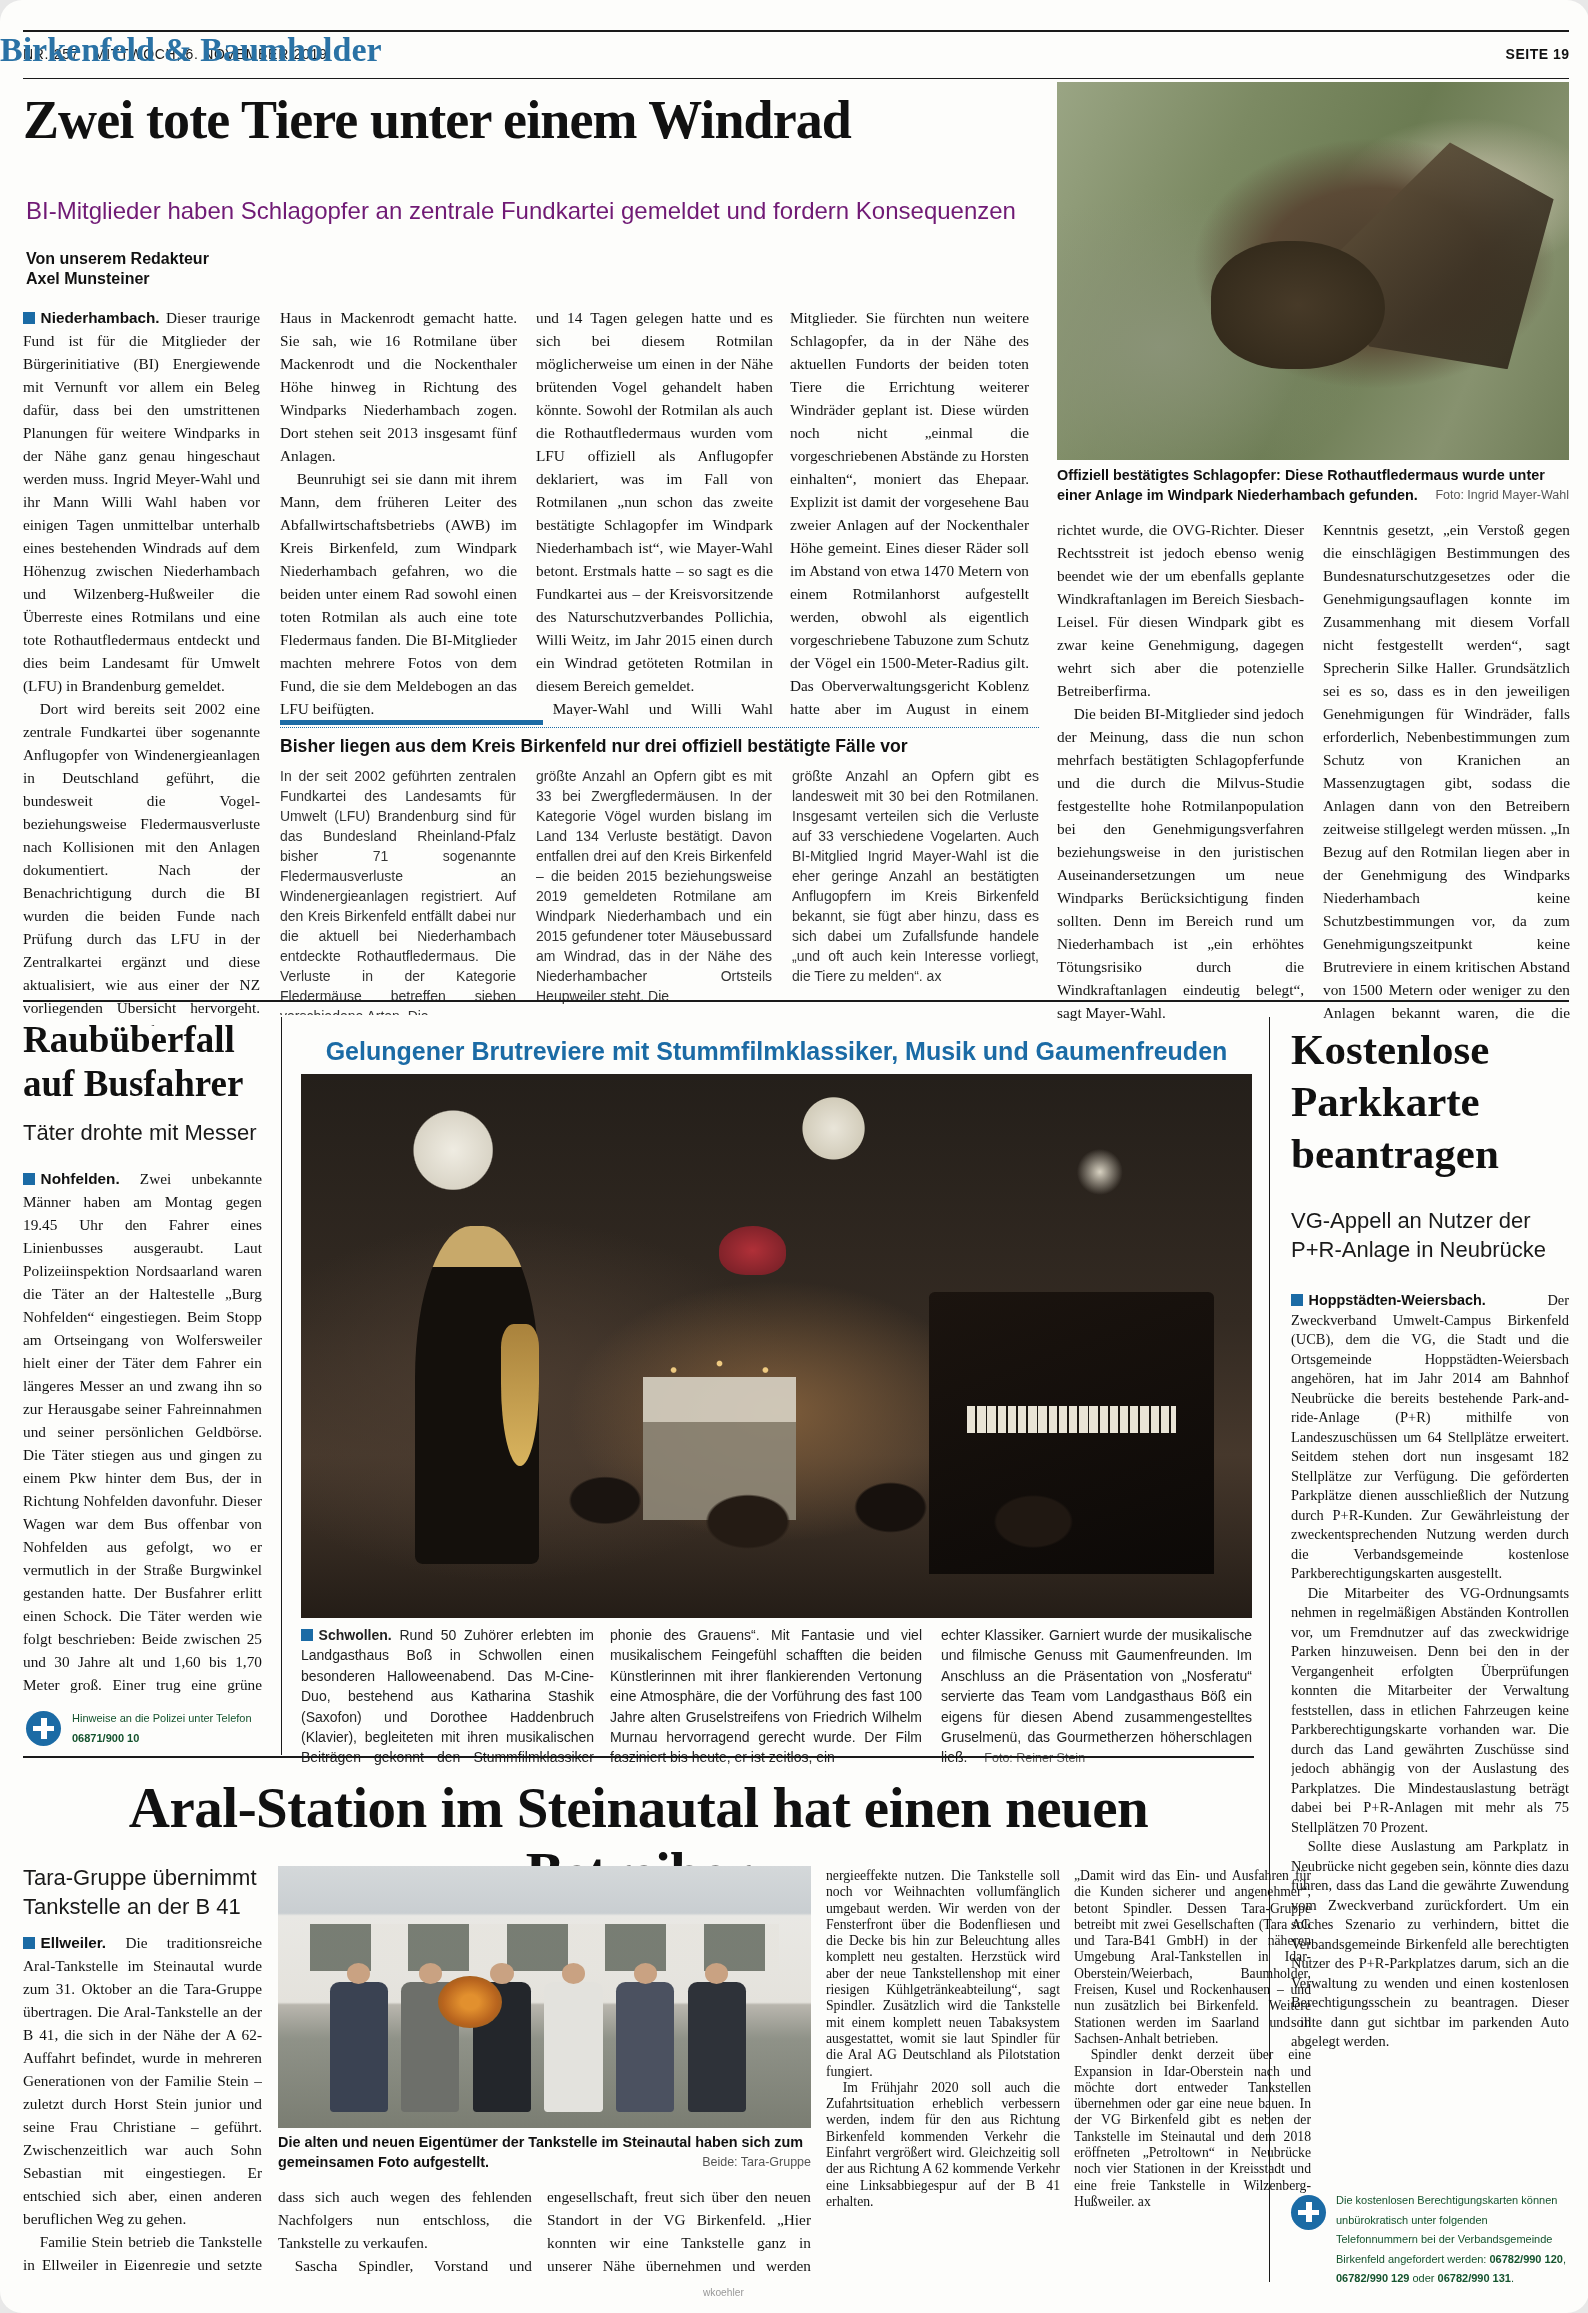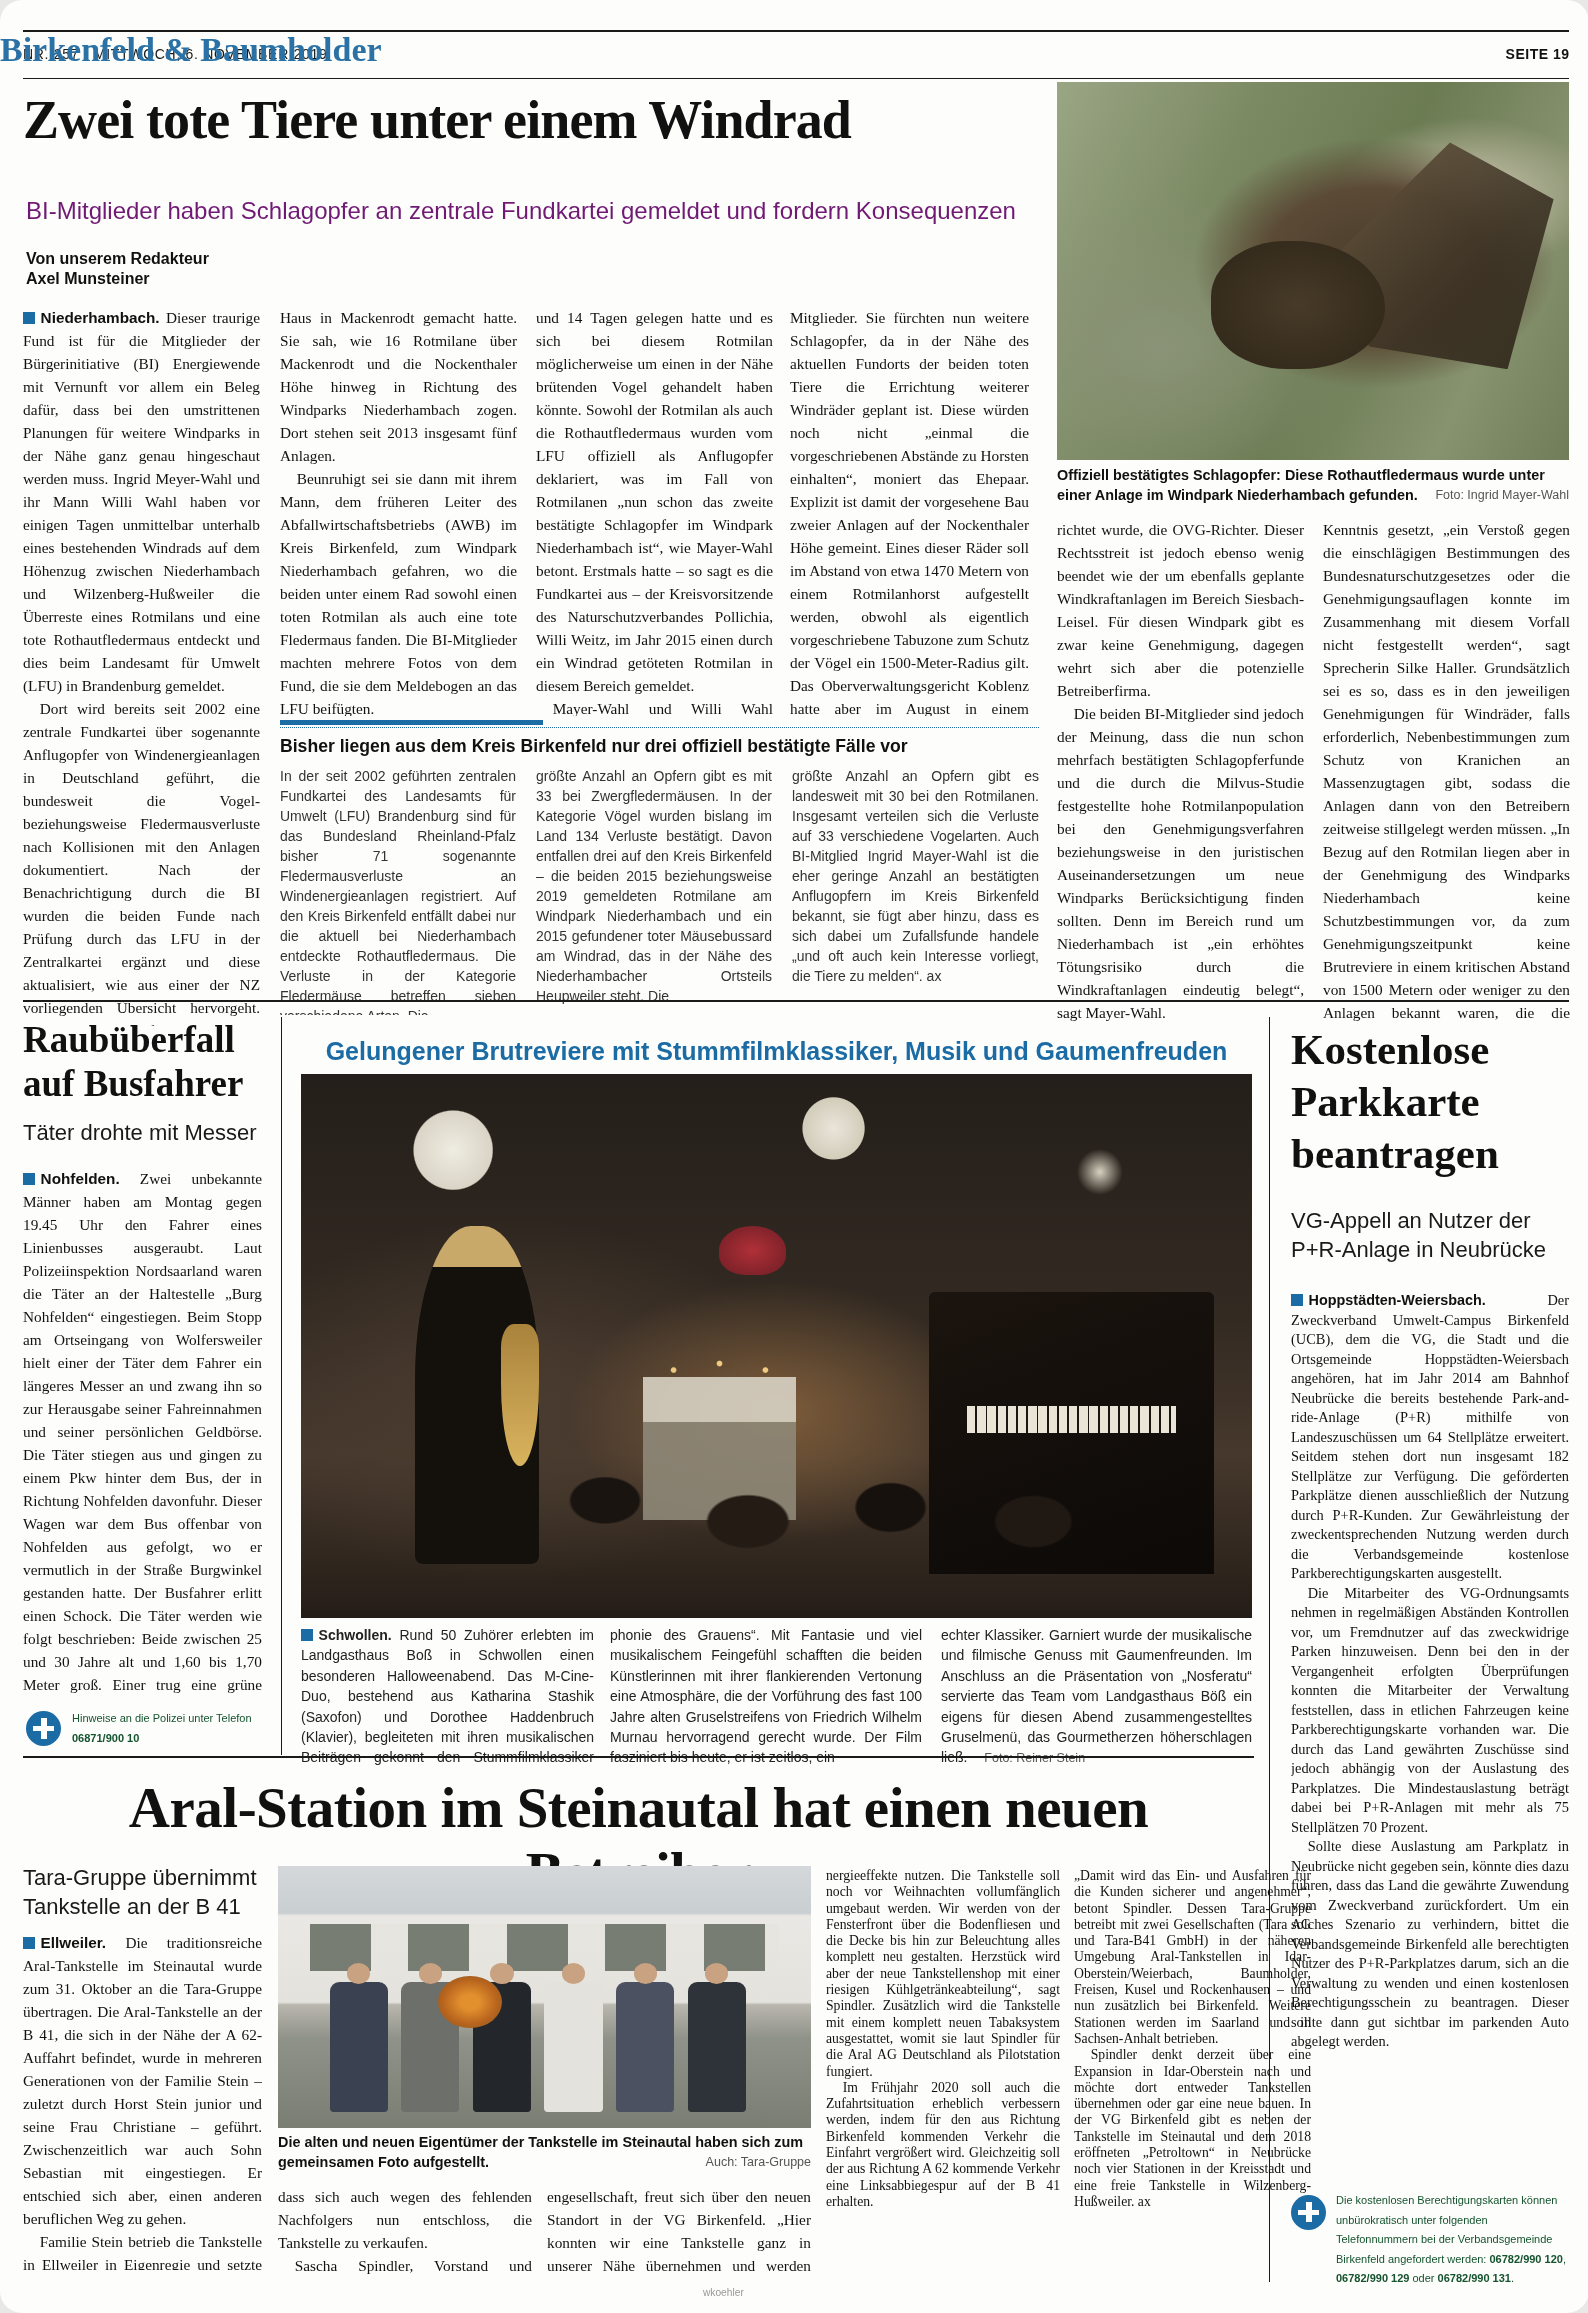--- a/index.html
+++ b/index.html
@@ -214,21 +214,21 @@
       <div class="ar-p" style="left:18%;background:#6d6f6a;"></div>
       <div class="ar-p" style="left:34%;background:#23262b;"></div>
       <div class="ar-p" style="left:50%;background:#e3e2dd;"></div>
       <div class="ar-p" style="left:66%;background:#4b5160;"></div>
       <div class="ar-p" style="left:82%;background:#2e3239;"></div>
     </div>
     <div class="ar-flowers"></div>
   </div>
   <div class="abs cap-bold" style="left:278px;top:2133px;width:533px;">
     <span>Die alten und neuen Eigentümer der Tankstelle im Steinautal haben sich zum gemeinsamen Foto aufgestellt.</span>
-    <span class="credit" style="float:right;">Auch: Tara-Gruppe</span>
+    <span class="credit" style="float:right;">Beide: Tara-Gruppe</span>
   </div>
   <div class="abs body-col" style="left:278px;top:2185px;width:254px;height:95px;">
     <p>dass sich auch wegen des fehlenden Nachfolgers nun entschloss, die Tankstelle zu verkaufen.</p>
     <p class="ind">Sascha Spindler, Vorstand und Mehrheitsaktionär der Tara-Akti-</p>
   </div>
   <div class="abs body-col" style="left:547px;top:2185px;width:264px;height:95px;">
     <p>engesellschaft, freut sich über den neuen Standort in der VG Birkenfeld. „Hier konnten wir eine Tankstelle ganz in unserer Nähe übernehmen und werden dadurch Sy-</p>
   </div>
   <div class="abs body-col dense" style="left:826px;top:1868px;width:234px;height:410px;">
     <p>nergieeffekte nutzen. Die Tankstelle soll noch vor Weihnachten vollumfänglich umgebaut werden. Wir werden von der Fensterfront über die Bodenfliesen und die Decke bis hin zur Beleuchtung alles komplett neu gestalten. Herzstück wird aber der neue Tankstellenshop mit einer riesigen Kühlgetränkeabteilung“, sagt Spindler. Zusätzlich wird die Tankstelle mit einem komplett neuen Tabaksystem ausgestattet, womit sie laut Spindler für die Aral AG Deutschland als Pilotstation fungiert.</p>

